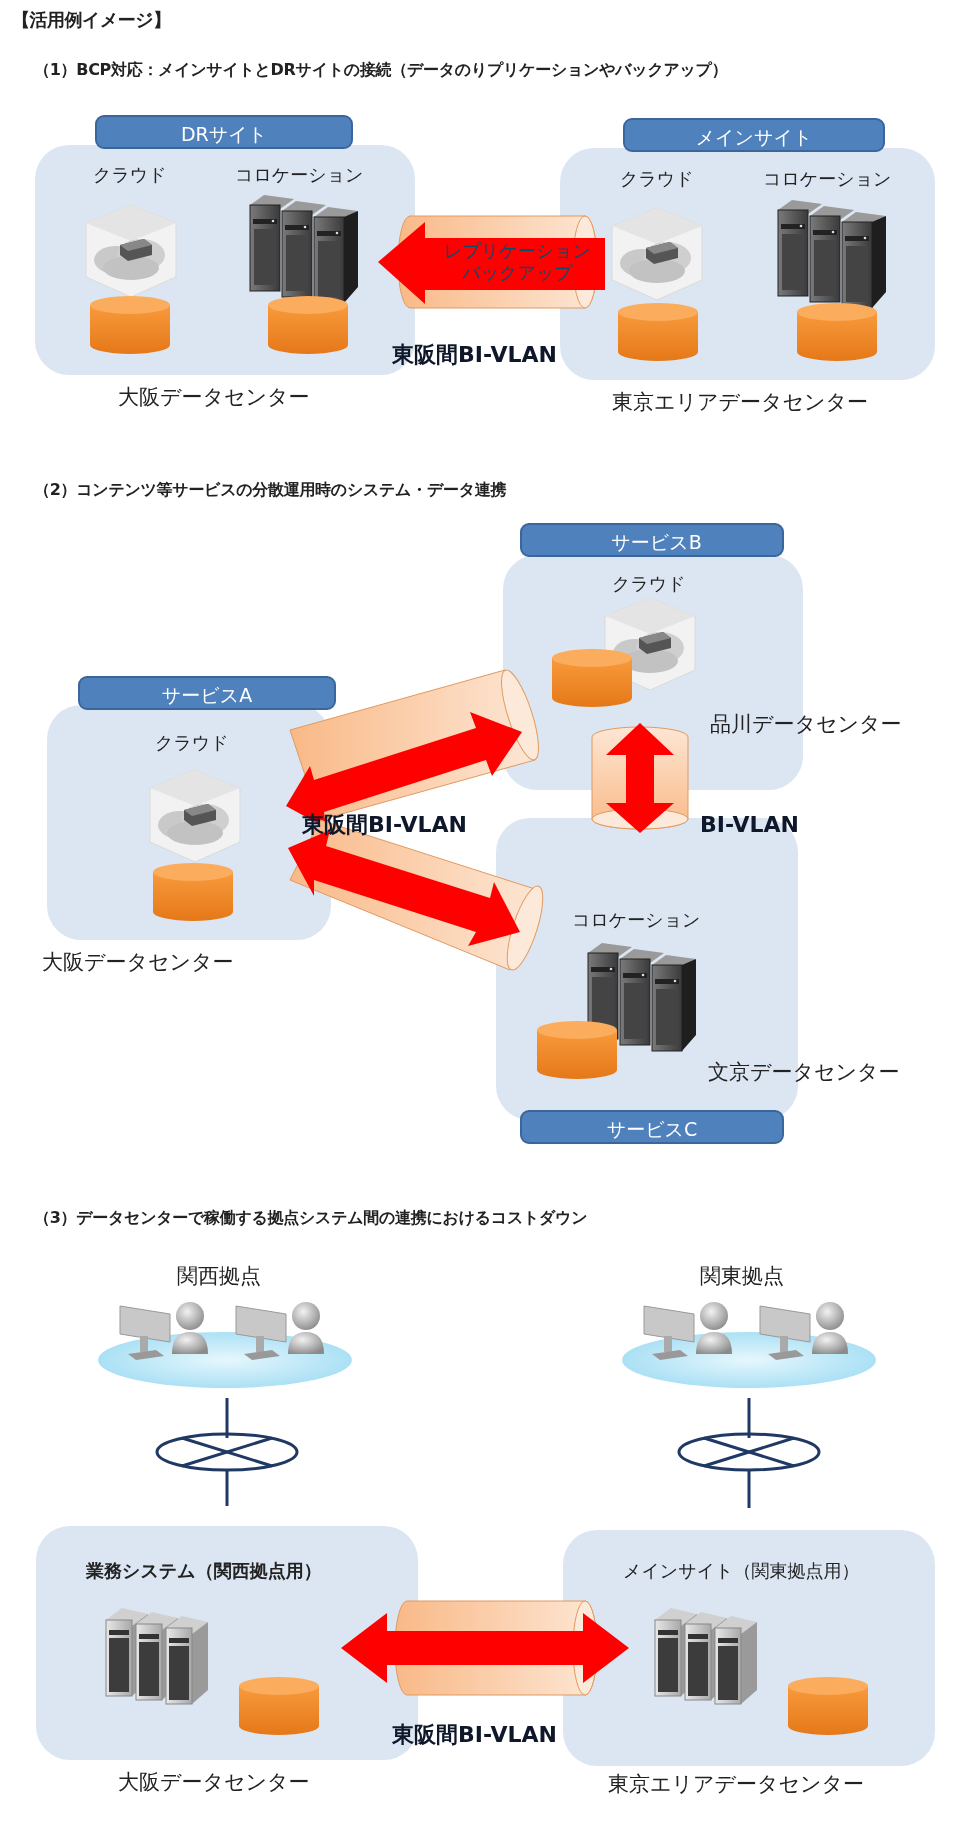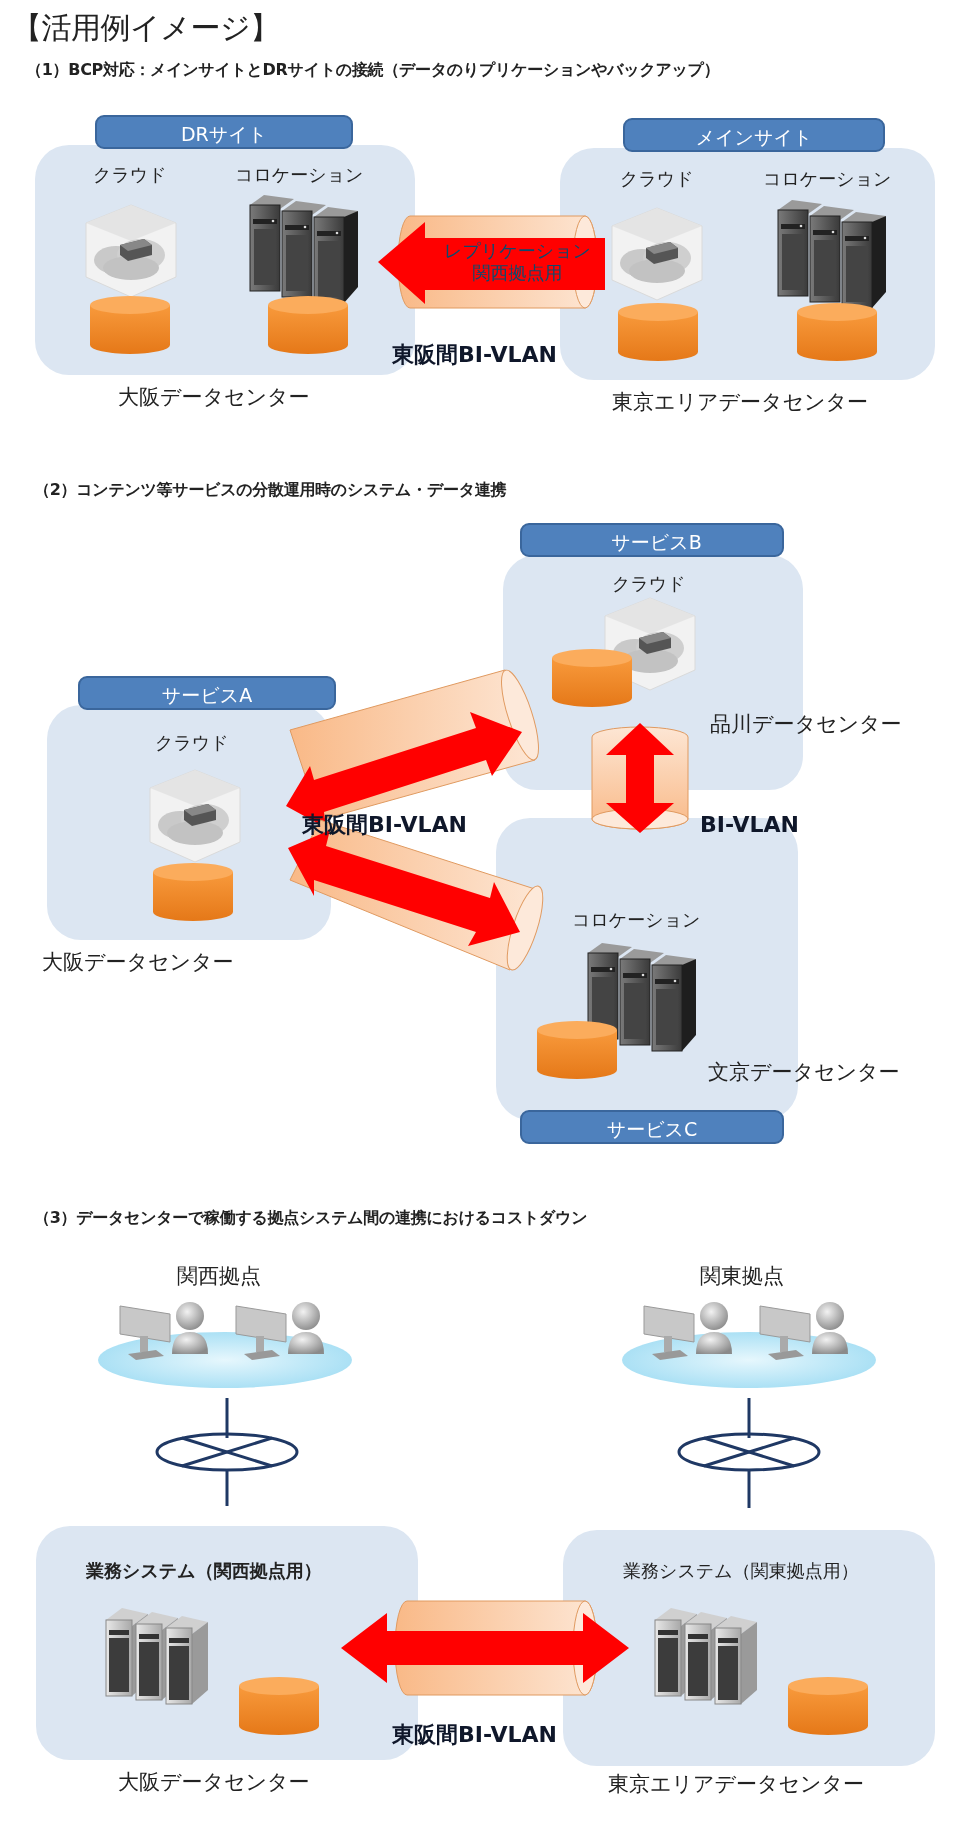--- a/index.html
+++ b/index.html
@@ -1,19 +1,19 @@
 <!DOCTYPE html>
 <html><head>
 <meta charset="utf-8">
 <style>
   html, body { margin: 0; padding: 0; background: #ffffff; }
   body { width: 960px; height: 1840px; position: relative; overflow: hidden;
          font-family: "DejaVu Sans", "Liberation Sans", sans-serif; color: #222; }
   .abs { position: absolute; }
-  .title { left: 12px; top: 8px; font-size: 30px; font-weight: normal; letter-spacing: -0.5px; text-align: right; }
+  .title { left: 12px; top: 8px; font-size: 18px; font-weight: bold; letter-spacing: -0.5px; text-align: right; }
   .sec-title { font-size: 16px; font-weight: bold; letter-spacing: -0.3px; }
   .panel { background: #dce6f2; border-radius: 34px; }
   .tag { background: #4f81bd; border: 2px solid #3a669c; border-radius: 9px; color: #fff;
          font-size: 19px; text-align: center; line-height: 34px; height: 34px; box-sizing: border-box; }
   .lbl { font-size: 18px; color: #222; white-space: nowrap; }
   .dc { font-size: 21px; color: #222; white-space: nowrap; }
   .red { color: #0f172a; font-weight: bold; font-size: 22px; white-space: nowrap; }
   svg.ico { position: absolute; overflow: visible; }
 </style>
 </head>
@@ -98,21 +98,21 @@
     <g id="switch">
       <ellipse cx="70" cy="20" rx="70" ry="18" fill="none" stroke="#1f3864" stroke-width="3"></ellipse>
       <line x1="25" y1="6" x2="115" y2="34" stroke="#1f3864" stroke-width="3"></line>
       <line x1="25" y1="34" x2="115" y2="6" stroke="#1f3864" stroke-width="3"></line>
     </g>
   </defs>
 </svg>
 
 <div class="abs title">【活用例イメージ】</div>
 
-<div class="abs sec-title" style="left:26px;top:60px;">（1）BCP対応：メインサイトとDRサイトの接続（データのりプリケーションやバックアップ）</div>
+<div class="abs sec-title" style="left:34px;top:60px;">（1）BCP対応：メインサイトとDRサイトの接続（データのりプリケーションやバックアップ）</div>
 
 <div class="abs panel" style="left:35px;top:145px;width:380px;height:230px;"></div>
 <div class="abs tag" style="left:95px;top:115px;width:258px;">DRサイト</div>
 <div class="abs lbl" style="left:93px;top:163px;">クラウド</div>
 <div class="abs lbl" style="left:235px;top:163px;">コロケーション</div>
 <svg class="ico" style="left:86px;top:205px" width="100" height="100">
     <use href="#cloudbox"></use>
   </svg>
 <svg class="ico" style="left:250px;top:195px" width="120" height="120">
     <use href="#racks3"></use>
@@ -145,21 +145,21 @@
 
 <svg class="ico" style="left:370px;top:210px" width="250" height="110">
   <g>
     <path d="M40,6 L215,6 A12,46 0 0 1 215,98 L40,98 A12,46 0 0 1 40,6 Z" fill="url(#gTube)" stroke="#e09a60"></path>
     <ellipse cx="215" cy="52" rx="12" ry="46" fill="#fde9da" stroke="#e09a60"></ellipse>
   </g>
   <polygon points="8,52 55,12 55,28 235,28 235,80 55,80 55,94" fill="#ff0000"></polygon>
 </svg>
 <div class="abs" style="left:425px;top:240px;width:185px;text-align:center;color:#0c4a6e;font-size:18px;line-height:22px;">
   <div>レプリケーション</div>
-  <div>関西拠点用</div>
+  <div>バックアップ</div>
 </div>
 <div class="abs red" style="left:392px;top:340px;">東阪間BI-VLAN</div>
 
 <div class="abs sec-title" style="left:34px;top:480px;">（2）コンテンツ等サービスの分散運用時のシステム・データ連携</div>
 
 <div class="abs panel" style="left:47px;top:705px;width:284px;height:235px;"></div>
 <div class="abs tag" style="left:78px;top:676px;width:258px;">サービスA</div>
 <div class="abs lbl" style="left:155px;top:731px;">クラウド</div>
 <svg class="ico" style="left:150px;top:770px" width="100" height="100">
     <use href="#cloudbox"></use>
@@ -242,21 +242,21 @@
   <ellipse cx="127" cy="60" rx="127" ry="28" fill="url(#gDisk)"></ellipse>
   <use href="#workstation" x="22" y="2"></use>
   <use href="#workstation" x="138" y="2"></use>
 </svg>
 <svg class="ico" style="left:672px;top:1398px" width="160" height="110">
   <line x1="77" y1="0" x2="77" y2="40" stroke="#1f3864" stroke-width="3"></line>
   <use href="#switch" x="7" y="34"></use>
   <line x1="77" y1="72" x2="77" y2="110" stroke="#1f3864" stroke-width="3"></line>
 </svg>
 <div class="abs panel" style="left:563px;top:1530px;width:372px;height:236px;"></div>
-<div class="abs lbl" style="left:623px;top:1559px;">業務システム（関東拠点用）</div>
+<div class="abs lbl" style="left:623px;top:1559px;">メインサイト（関東拠点用）</div>
 <svg class="ico" style="left:655px;top:1608px" width="160" height="110">
     <use href="#towers3"></use>
   </svg>
 <svg class="ico" style="left:788px;top:1676px" width="86" height="66">
     <use href="#db"></use>
   </svg>
 <div class="abs dc" style="left:608px;top:1770px;">東京エリアデータセンター</div>
 
 <svg class="ico" style="left:335px;top:1595px" width="300" height="110">
   <g>

